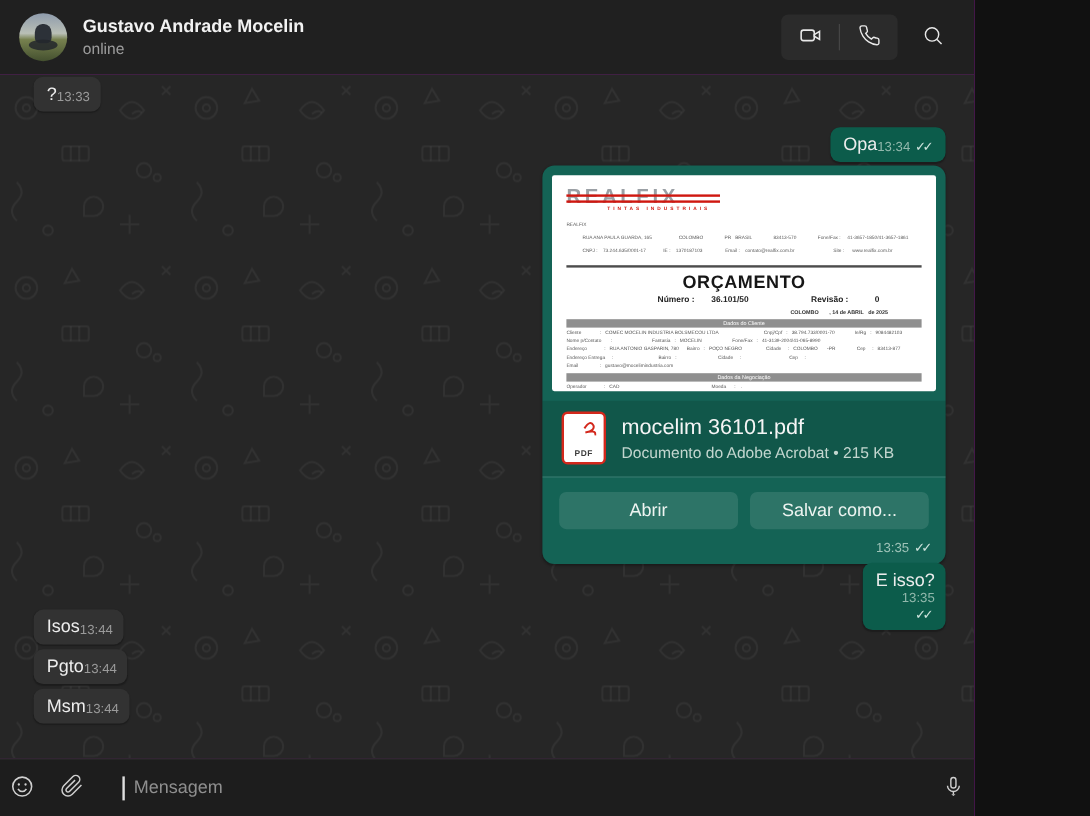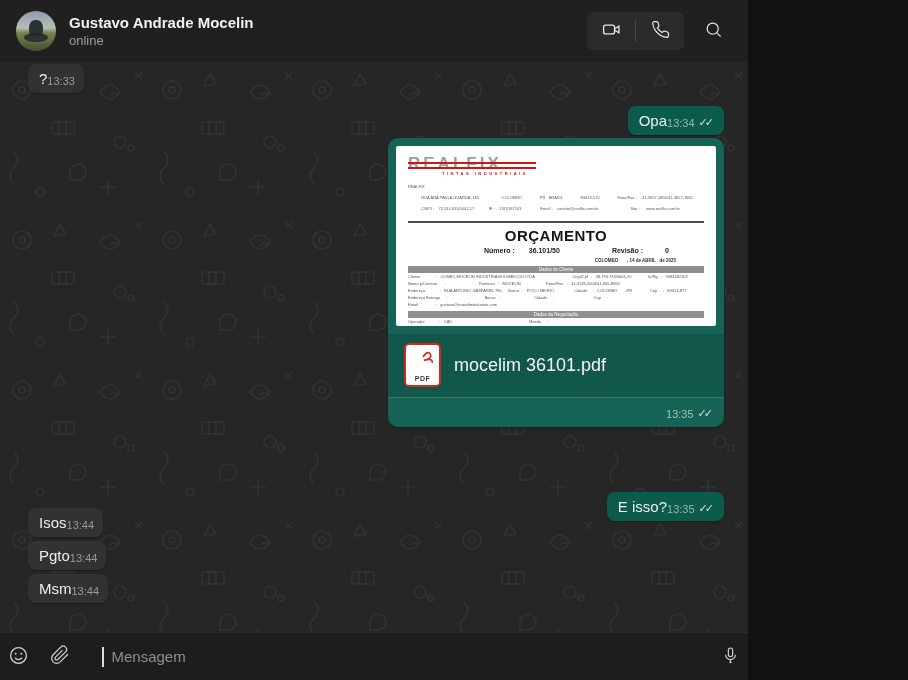--- a/index.html
+++ b/index.html
@@ -1,18 +1,18 @@
 <!DOCTYPE html>
 <html><head>
 <meta charset="utf-8">
 <style>
   * { margin:0; padding:0; box-sizing:border-box; }
   html,body { background:#111; }
   body { font-family:"Liberation Sans", sans-serif; }
-  .app { position:relative; width:748px; height:680px; background:#a21caf; overflow:hidden; }
+  .app { position:relative; width:812px; height:680px; background:#a21caf; overflow:hidden; }
 
   
   .hdr { position:absolute; top:0; left:0; right:0; height:62px; background:#202020;
          display:flex; align-items:center; padding:0 16px; z-index:5; }
   .avatar { width:40px; height:40px; border-radius:50%; overflow:hidden; position:relative; flex:0 0 auto;
             background:linear-gradient(180deg,#8e9bac 0%,#b9bfb6 42%,#77814f 55%,#44502f 100%); cursor:pointer; }
   .avatar .fig { position:absolute; left:13px; top:9px; width:14px; height:16px; background:#2c3138;
                  border-radius:45% 45% 30% 30%; }
   .avatar .wheel { position:absolute; left:8px; top:22px; width:24px; height:9px; background:#23272b;
                    border-radius:50%; opacity:.85; }
@@ -207,30 +207,35 @@
 
       <div class="file-row">
         <div class="pdf-icon">
           <svg width="20" height="18" viewBox="0 0 24 20">
             <path d="M12 10 q6 -9 9 -3 q2 5 -8 7 q11 -3 10 3" stroke="#d3281c" stroke-width="2" fill="none"></path>
           </svg>
           <span class="pdf-badge">PDF</span>
         </div>
         <div class="file-texts">
           <div class="file-name">mocelim 36101.pdf</div>
+          <div class="file-meta">Documento do Adobe Acrobat • 215 KB</div>
         </div>
       </div>
       <div class="card-div"></div>
+      <div class="btnrow">
+        <button class="gbtn">Abrir</button>
+        <button class="gbtn">Salvar como...</button>
+      </div>
       <div class="card-meta">
         <span>13:35</span>
         <span class="ticks">✓✓</span>
       </div>
     </div>
 
-    <div class="msg out" style="top:430px; right:24px;">
+    <div class="msg out" style="top:407px; right:24px;flex-direction:column;">
       <span class="txt">E isso?</span>
       <span class="time">13:35</span>
       <span class="ticks">✓✓</span>
     </div>
 
     <div class="msg in" style="top:446px;">
       <span class="txt">Isos</span>
       <span class="time">13:44</span>
     </div>
     <div class="msg in" style="top:479px;">

